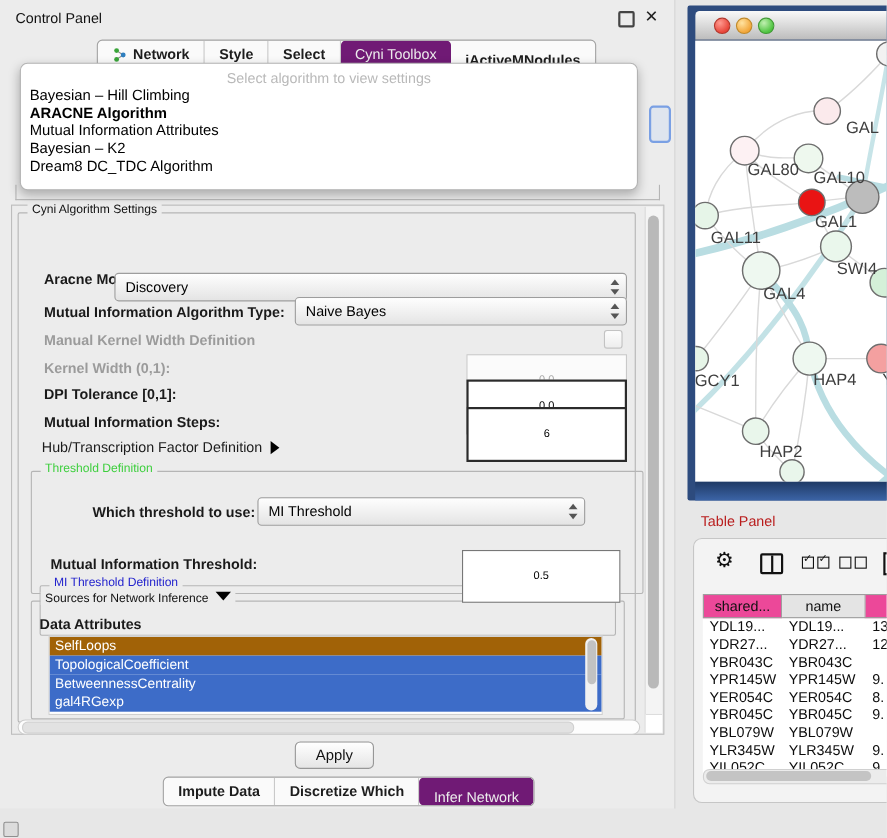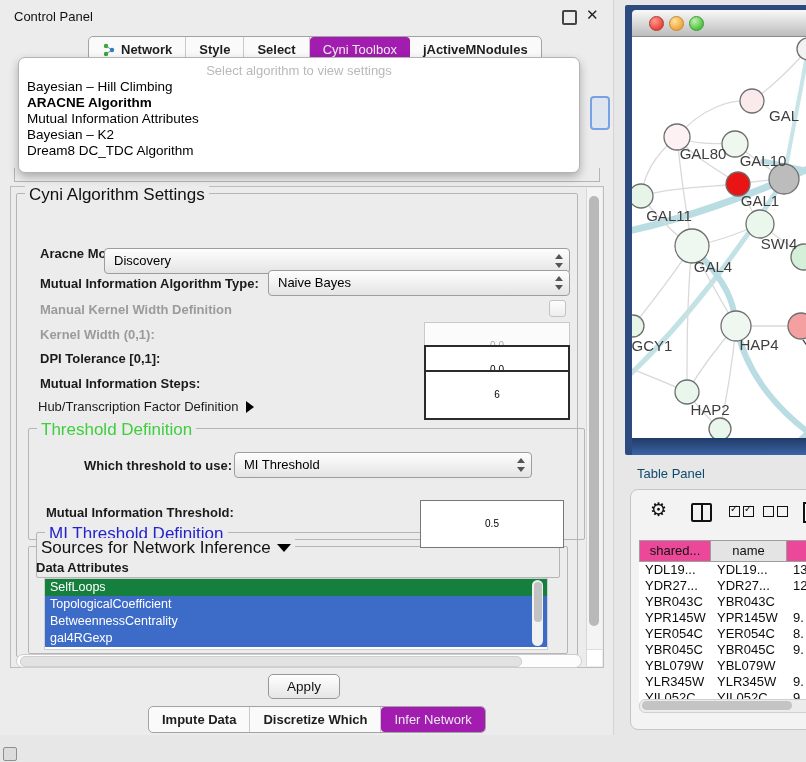--- a/index.html
+++ b/index.html
@@ -12,22 +12,22 @@
   .cp-titlebar{position:absolute;left:0;top:0;width:100%;height:32px;}
   .cp-title{position:absolute;left:14px;top:9px;font-size:13px;color:#111;}
   .win-float{position:absolute;left:562px;top:10px;width:11px;height:11px;border:2px solid #444;border-radius:2px;cursor:pointer;}
   .win-close{position:absolute;left:586px;top:6px;font-size:15px;font-weight:bold;color:#222;cursor:pointer;}
 
   
   .tabbar{position:absolute;display:flex;align-items:stretch;height:25px;background:#fafafa;
           border:1px solid #a3a3a3;border-radius:5px;overflow:hidden;}
   .tabbar .tab{display:flex;align-items:center;gap:5px;padding:0 13px;font-size:13px;font-weight:600;color:#1d1d1d;
                border-right:1px solid #c9c9c9;cursor:pointer;white-space:nowrap;}
-  .tabbar .tab:last-child{border-right:none;}
-  .tabbar .tab.selected{background:#a21caf;color:#ececec;border-right:none;border-radius:4px;font-weight:400;}
+  .tabbar .tab:last-child{border-right:none;align-items:flex-end;}
+  .tabbar .tab.selected{background:#701a75;color:#ececec;border-right:none;border-radius:4px;font-weight:400;}
   .net-icon{width:14px;height:14px;display:inline-block;}
 
   
   .popup{position:absolute;left:18px;top:57px;width:560px;height:114px;background:#fff;border:1px solid #b3b3b3;
          border-radius:7px;box-shadow:0 4px 10px rgba(0,0,0,.28);z-index:50;}
   .popup-header{position:absolute;left:0;top:5px;width:100%;text-align:center;font-size:13px;color:#b9b9b9;}
   .popup-options{position:absolute;left:8px;top:21px;right:8px;}
   .popup-option{font-size:13.5px;color:#000;line-height:16px;cursor:pointer;}
   .popup-option.bold{font-weight:bold;}
 
@@ -36,21 +36,21 @@
   .bg-group-frag{position:absolute;left:14px;top:168px;width:584px;height:13px;border:1px solid #b5b5b5;border-top:none;z-index:1;}
 
   
   .scrollpane{position:absolute;left:10px;top:186px;width:592px;height:480px;border:1px solid #bdbdbd;background:#ececec;z-index:2;}
   .vscroll{position:absolute;right:1px;top:1px;width:15px;height:478px;background:#f4f4f4;border-left:1px solid #d8d8d8;cursor:pointer;}
   .vscroll .thumb{position:absolute;left:2px;top:8px;width:10px;height:430px;background:#b9b9b9;border-radius:6px;}
   .vscroll .corner{position:absolute;left:0;bottom:0;width:100%;height:16px;background:#fff;border-top:1px solid #ddd;}
 
   
   .group{position:absolute;border:1px solid #b5b5b5;border-radius:2px;}
-  .legend{position:absolute;top:-9px;left:8px;background:#ececec;padding:0 4px;font-size:17px;color:#111;white-space:nowrap;}
+  .legend{position:absolute;top:-9px;left:8px;background:#ececec;padding:0 4px;font-size:11px;color:#111;white-space:nowrap;}
   .legend.blue{color:#2323cd;}
   .legend.green{color:#3ecf3e;}
 
   .flabel{position:absolute;font-size:13px;font-weight:bold;color:#1a1a1a;white-space:nowrap;}
   .flabel.disabled{color:#9b9b9b;}
 
   .combo{position:absolute;height:24px;border:1px solid #9d9d9d;border-radius:4px;
          background:linear-gradient(#fefefe,#e4e4e4);cursor:pointer;}
   .combo .val{position:absolute;left:9px;top:4px;font-size:13px;color:#000;}
   .combo .stepper{position:absolute;right:6px;top:4px;width:9px;height:16px;}
@@ -87,21 +87,21 @@
   .net-titlebar{position:absolute;left:7px;top:5px;right:0;height:26px;
                 background:linear-gradient(#f9f9f9,#bcbcbc);border-bottom:1px solid #8b8b8b;border-top-left-radius:4px;}
   .tlight{position:absolute;top:6px;width:13px;height:13px;border-radius:50%;cursor:pointer;}
   .tlight.red{left:17px;background:radial-gradient(circle at 35% 30%,#ff9a90,#e8463a 70%);border:1px solid #b2372c;}
   .tlight.yellow{left:37px;background:radial-gradient(circle at 35% 30%,#ffe3a0,#f2a63a 70%);border:1px solid #c08a2a;}
   .tlight.green{left:57px;background:radial-gradient(circle at 35% 30%,#c0f0b0,#4fc441 70%);border:1px solid #3f9a33;}
   .net-canvas{position:absolute;left:7px;top:32px;width:183px;height:401px;background:#fff;overflow:hidden;}
   .net-bottom{position:absolute;left:7px;bottom:0;right:0;height:17px;background:linear-gradient(#1f3a66,#3c64a6);}
 
   
-  .tp-title{position:absolute;left:637px;top:466px;font-size:13px;color:#0c4a6e;}
+  .tp-title{position:absolute;left:637px;top:466px;font-size:13px;color:#b91c1c;}
   .tpanel{position:absolute;left:630px;top:489px;width:190px;height:239px;background:#f3f3f3;border:1px solid #c6c6c6;border-radius:8px;}
   .tp-toolbar{position:absolute;left:0;top:8px;width:100%;height:30px;}
   .tp-icon{position:absolute;cursor:pointer;}
   .gear-glyph{font-size:19px;color:#111;line-height:20px;}
   .col-icon{width:17px;height:15px;border:2px solid #111;border-radius:2px;}
   .col-icon:before{content:"";position:absolute;left:8px;top:0;width:2px;height:15px;background:#111;}
   .cb-pair{display:flex;gap:3px;}
   .cb-sm{width:9px;height:9px;border:1.5px solid #111;position:relative;}
   .cb-sm.checked:before{content:"✓";position:absolute;left:0px;top:-4px;font-size:10px;font-weight:bold;color:#111;}
   .doc-icon{width:14px;height:17px;border:2px solid #111;background:#fff;}
@@ -215,21 +215,21 @@
       <span class="legend blue">MI Threshold Definition</span>
     </div>
     <span class="flabel" style="left:46px;top:505px;z-index:5;">Mutual Information Threshold:</span>
     <div class="tfield mid" style="left:420px;top:500px;width:130px;z-index:5;">0.5</div>
 
     <div class="group" style="left:28px;top:546px;width:538px;height:106px;z-index:4;">
       <span class="legend"><span>Sources for Network Inference</span><span class="tri-down"></span></span>
     </div>
     <span class="flabel" style="left:36px;top:560px;z-index:5;">Data Attributes</span>
     <div class="attr-list" style="left:44px;top:578px;width:502px;height:70px;z-index:5;" id="attr-list">
-        <div class="attr-item" style="background: #15803d;">SelfLoops</div>
+        <div class="attr-item" style="background: #a16207;">SelfLoops</div>
         <div class="attr-item" style="background: rgb(61, 108, 200);">TopologicalCoefficient</div>
         <div class="attr-item" style="background: rgb(61, 108, 200);">BetweennessCentrality</div>
         <div class="attr-item" style="background: rgb(61, 108, 200);">gal4RGexp</div>
       </div>
     <div class="list-vscroll" style="left:532px;top:580px;z-index:6;">
         <div class="thumb"></div>
       </div>
     <div class="hscroll" style="left:16px;top:654px;width:564px;z-index:5;">
       <div class="thumb" style="left:3px;width:500px;"></div>
     </div>

